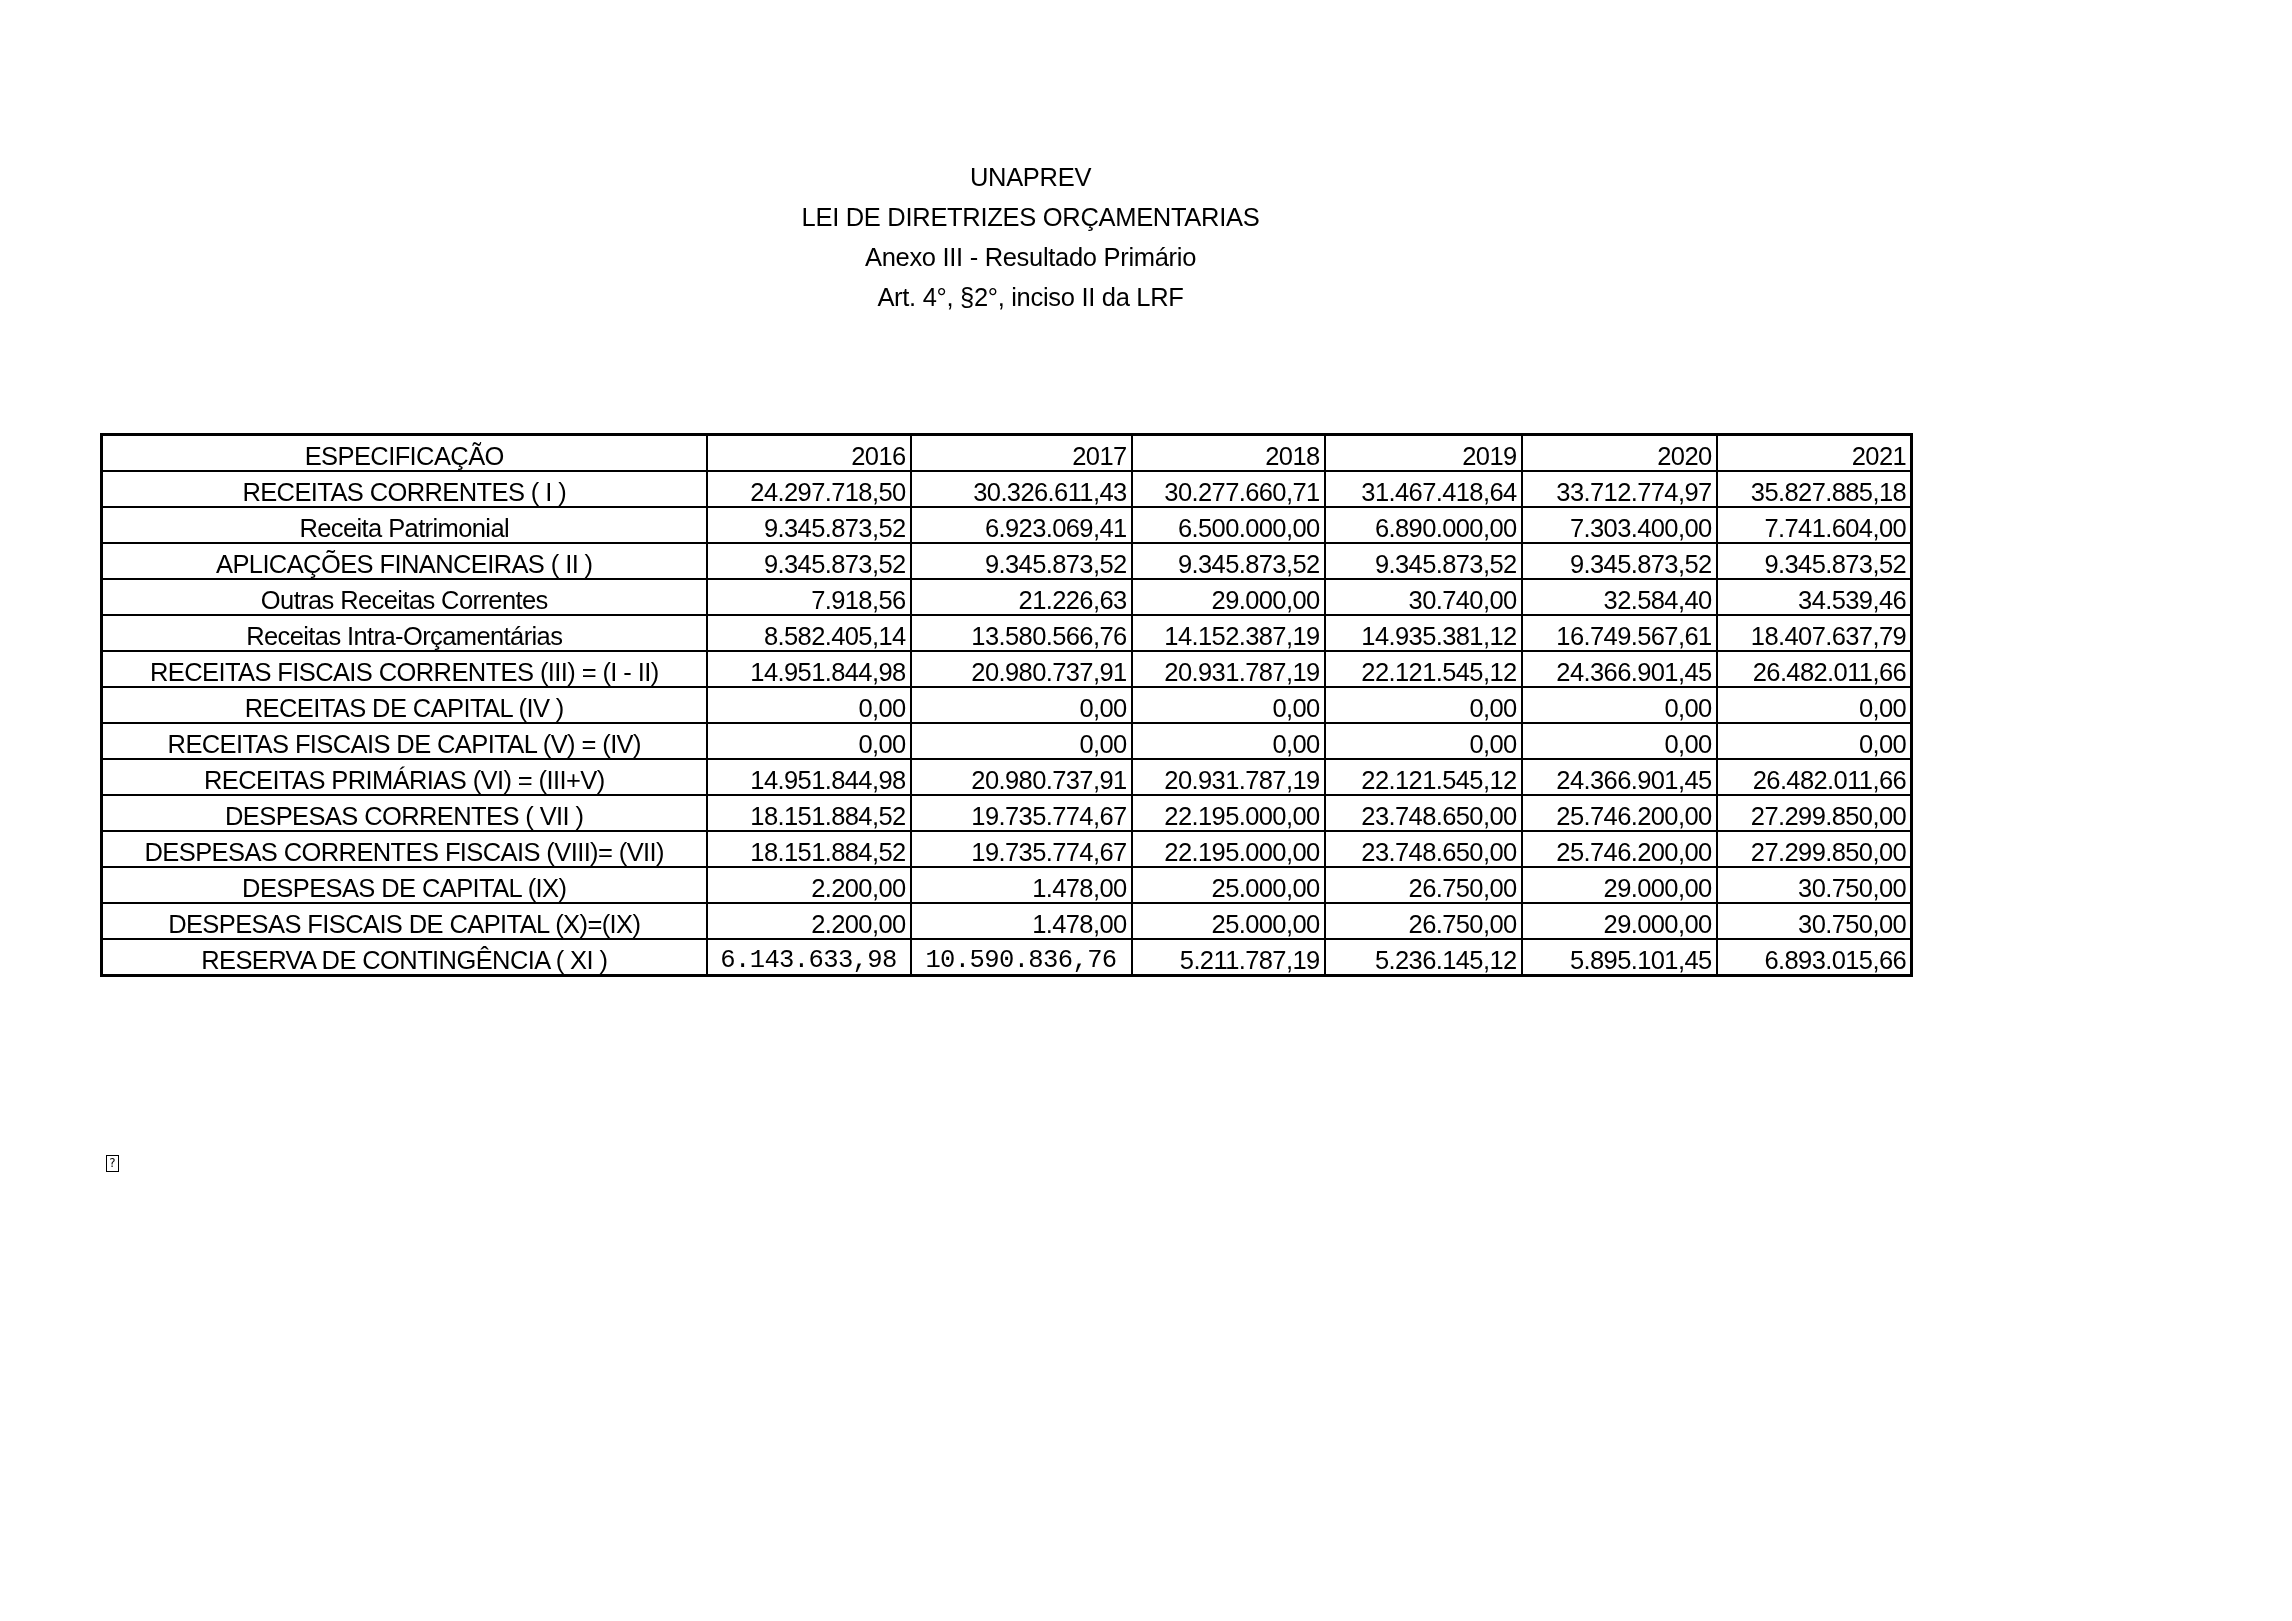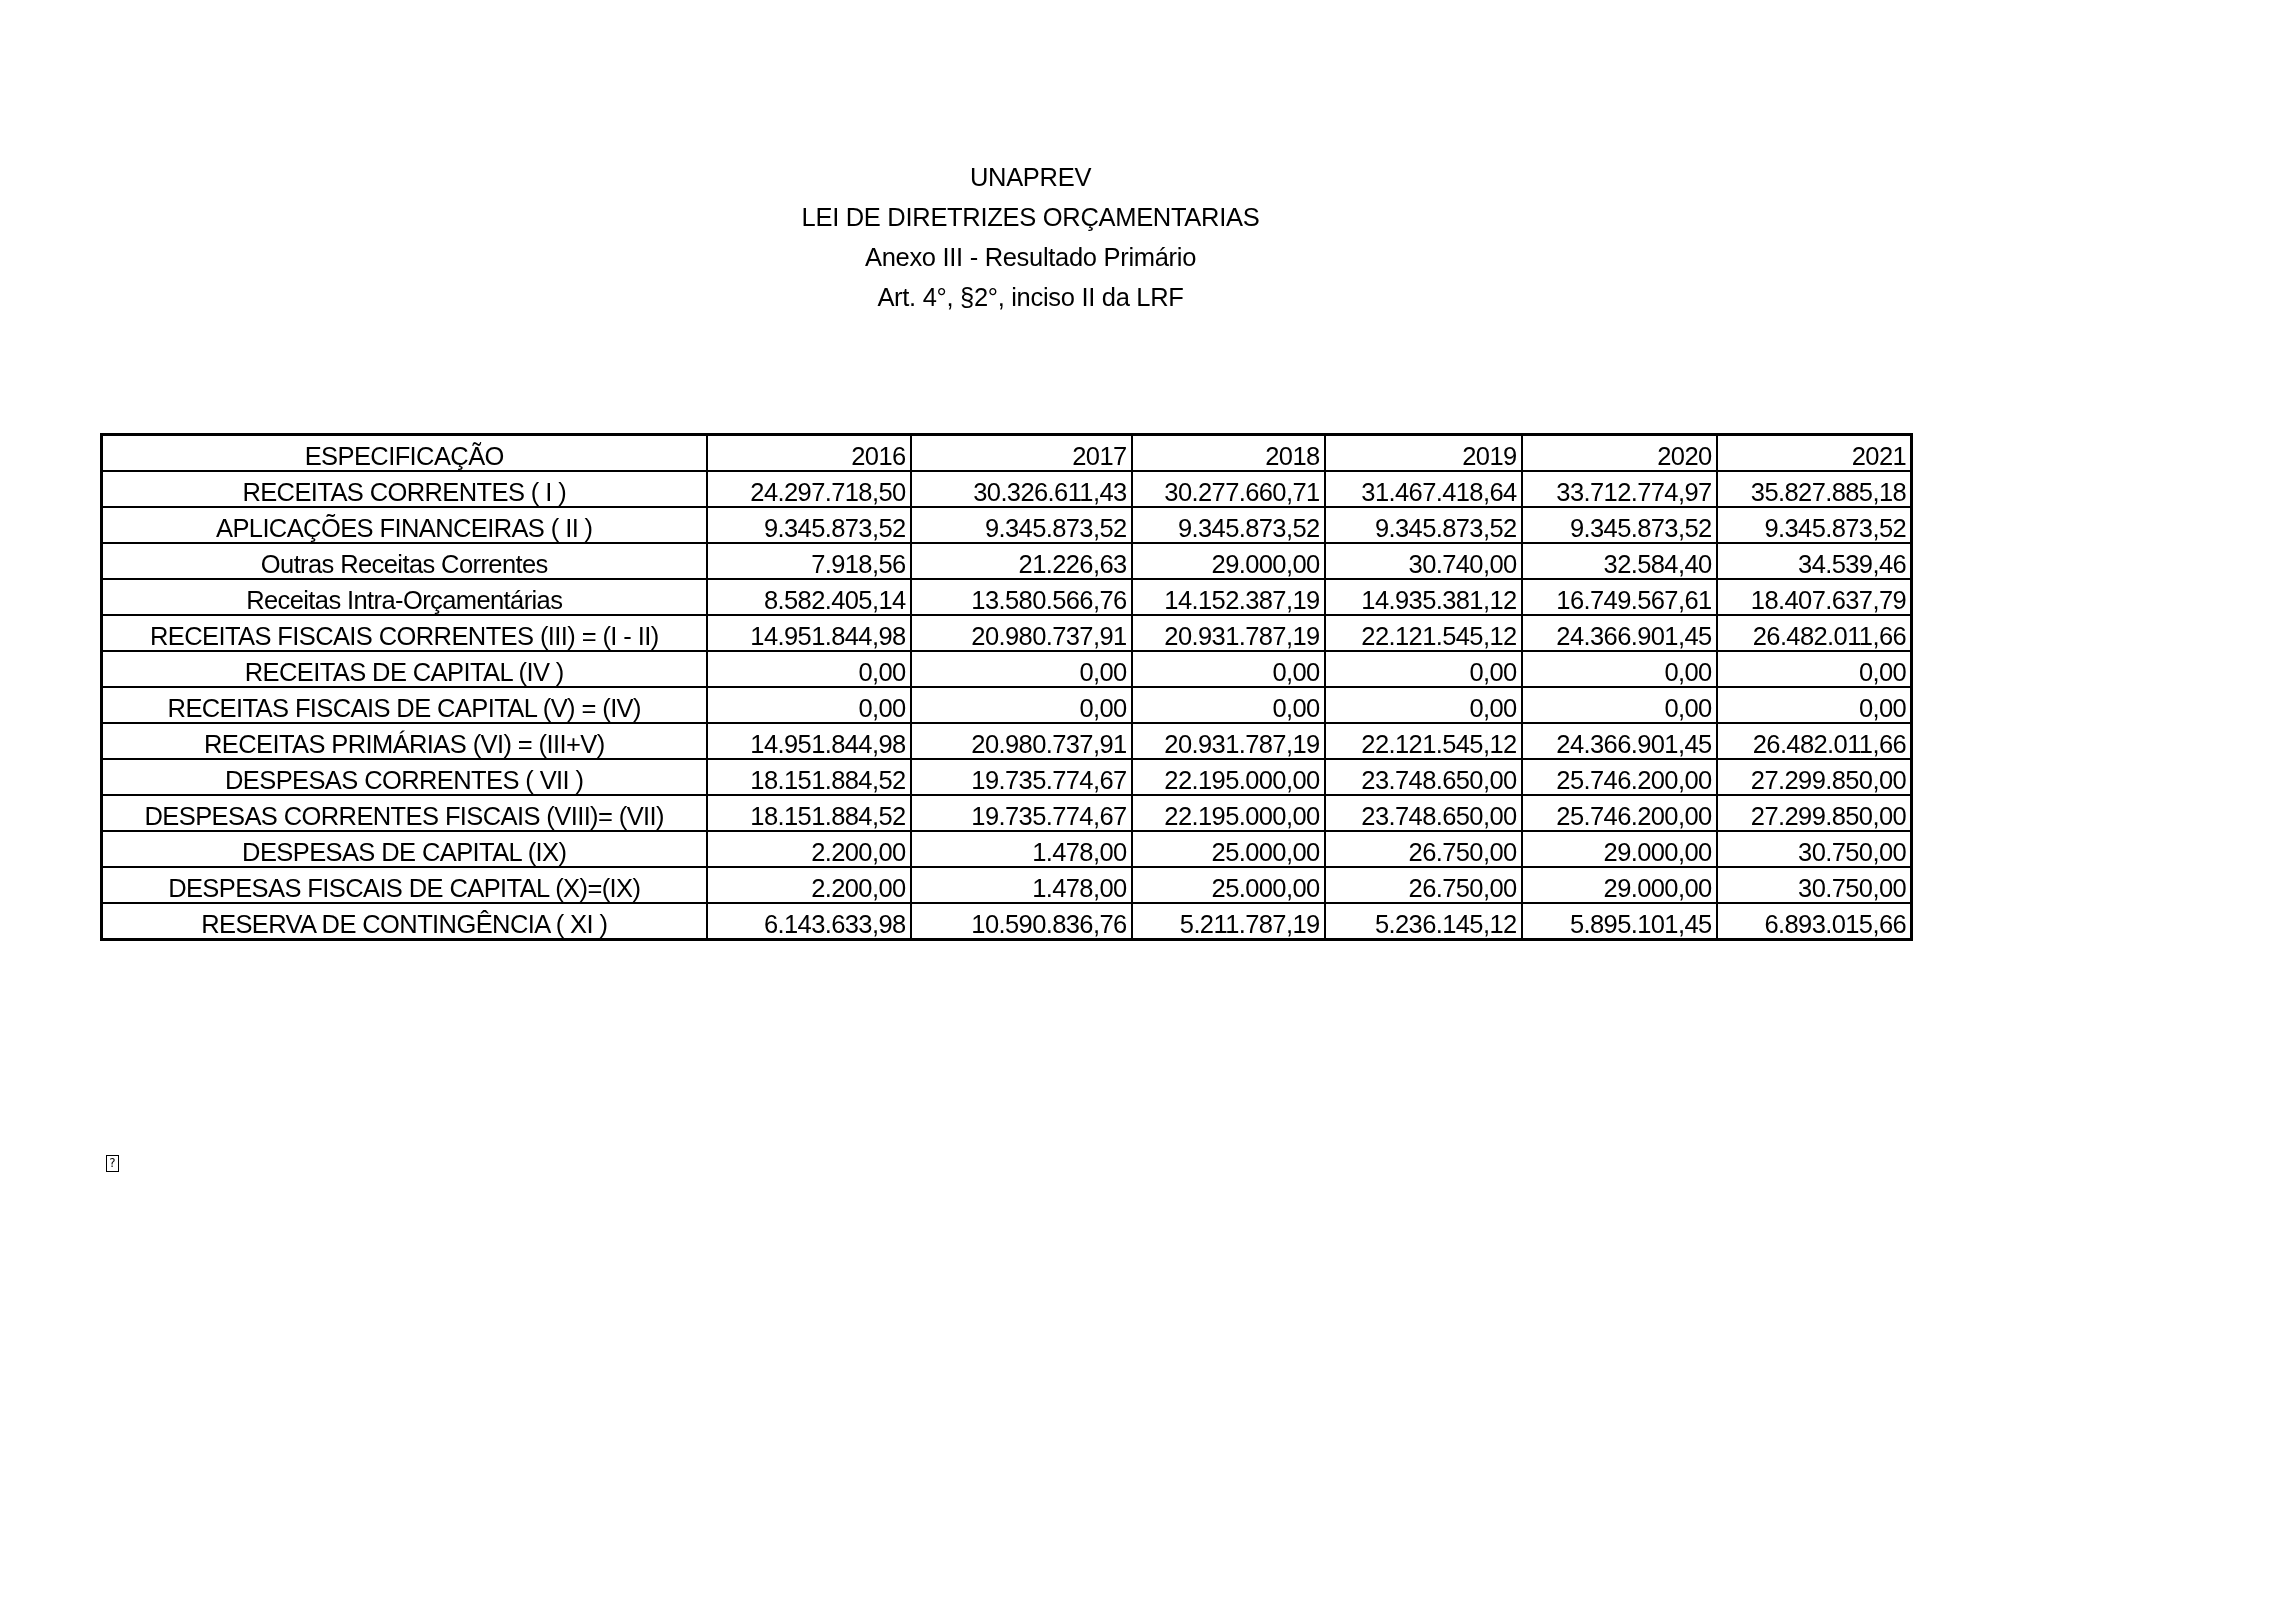--- a/index.html
+++ b/index.html
@@ -50,21 +50,22 @@
       vertical-align: bottom;
     }
     td.label-cell {
       text-align: center;
       padding-left: 5.9px;
     }
     td.num-cell {
       text-align: right;
     }
     td.num-cell.center {
-      text-align: right;
+      text-align: center;
+      font-family: Liberation Mono, monospace;
     }
     .col-label { width: 605px; }
     .col-2016 { width: 204px; }
     .col-2017 { width: 221px; }
     .col-2018 { width: 193px; }
     .col-2019 { width: 197px; }
     .col-2020 { width: 195px; }
     .col-2021 { width: 195px; }
     .missing-glyph {
       position: absolute;
@@ -112,20 +113,29 @@
   <tr>
         <td class="label-cell">RECEITAS CORRENTES ( I )</td>
         <td class="num-cell">24.297.718,50</td>
         <td class="num-cell">30.326.611,43</td>
         <td class="num-cell">30.277.660,71</td>
         <td class="num-cell">31.467.418,64</td>
         <td class="num-cell">33.712.774,97</td>
         <td class="num-cell">35.827.885,18</td>
       </tr>
       <tr>
+        <td class="label-cell">Receita Patrimonial</td>
+        <td class="num-cell">9.345.873,52</td>
+        <td class="num-cell">6.923.069,41</td>
+        <td class="num-cell">6.500.000,00</td>
+        <td class="num-cell">6.890.000,00</td>
+        <td class="num-cell">7.303.400,00</td>
+        <td class="num-cell">7.741.604,00</td>
+      </tr>
+      <tr>
         <td class="label-cell">APLICAÇÕES FINANCEIRAS ( II )</td>
         <td class="num-cell">9.345.873,52</td>
         <td class="num-cell">9.345.873,52</td>
         <td class="num-cell">9.345.873,52</td>
         <td class="num-cell">9.345.873,52</td>
         <td class="num-cell">9.345.873,52</td>
         <td class="num-cell">9.345.873,52</td>
       </tr>
       <tr>
         <td class="label-cell">Outras Receitas Correntes</td>

